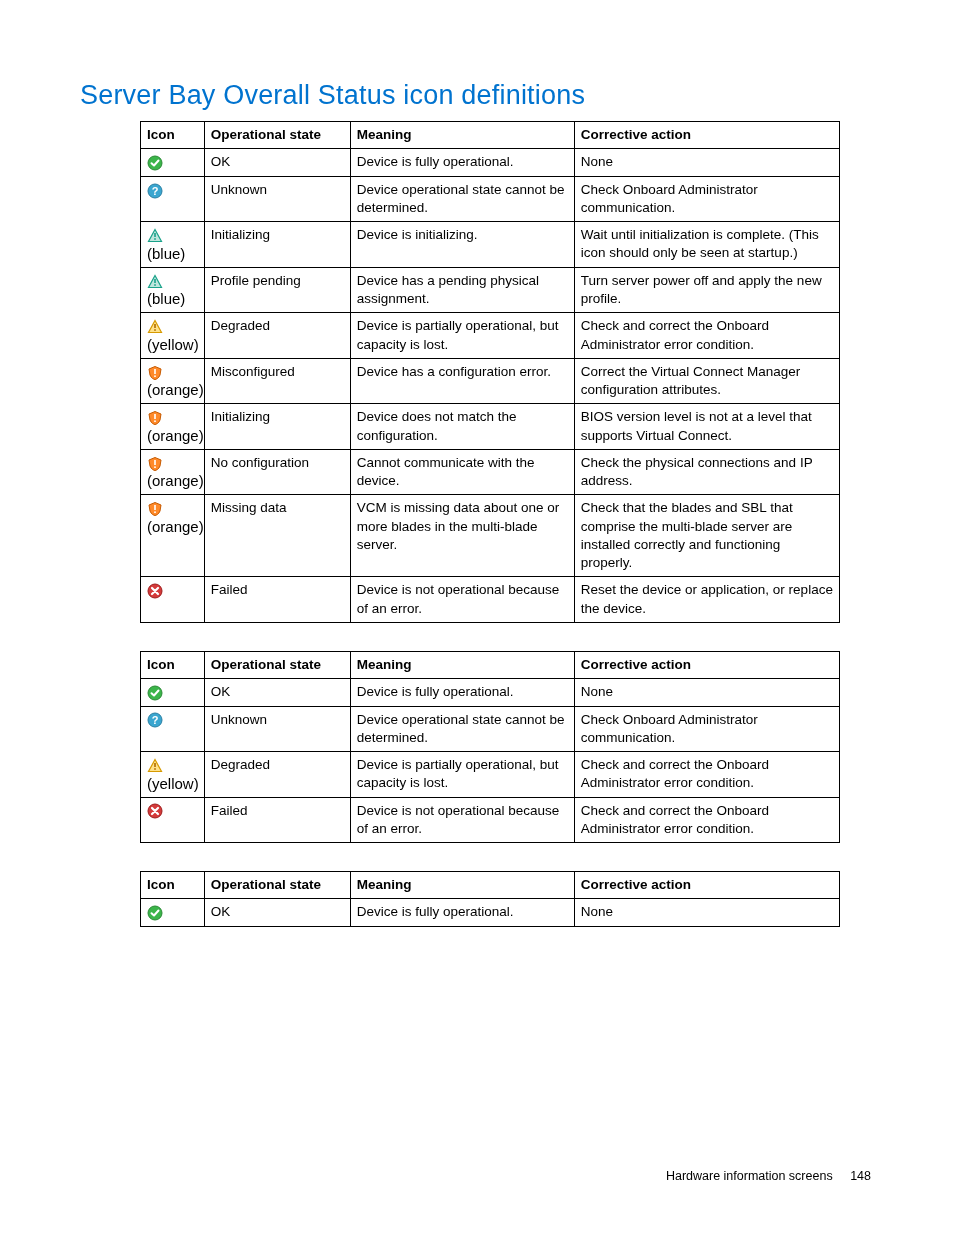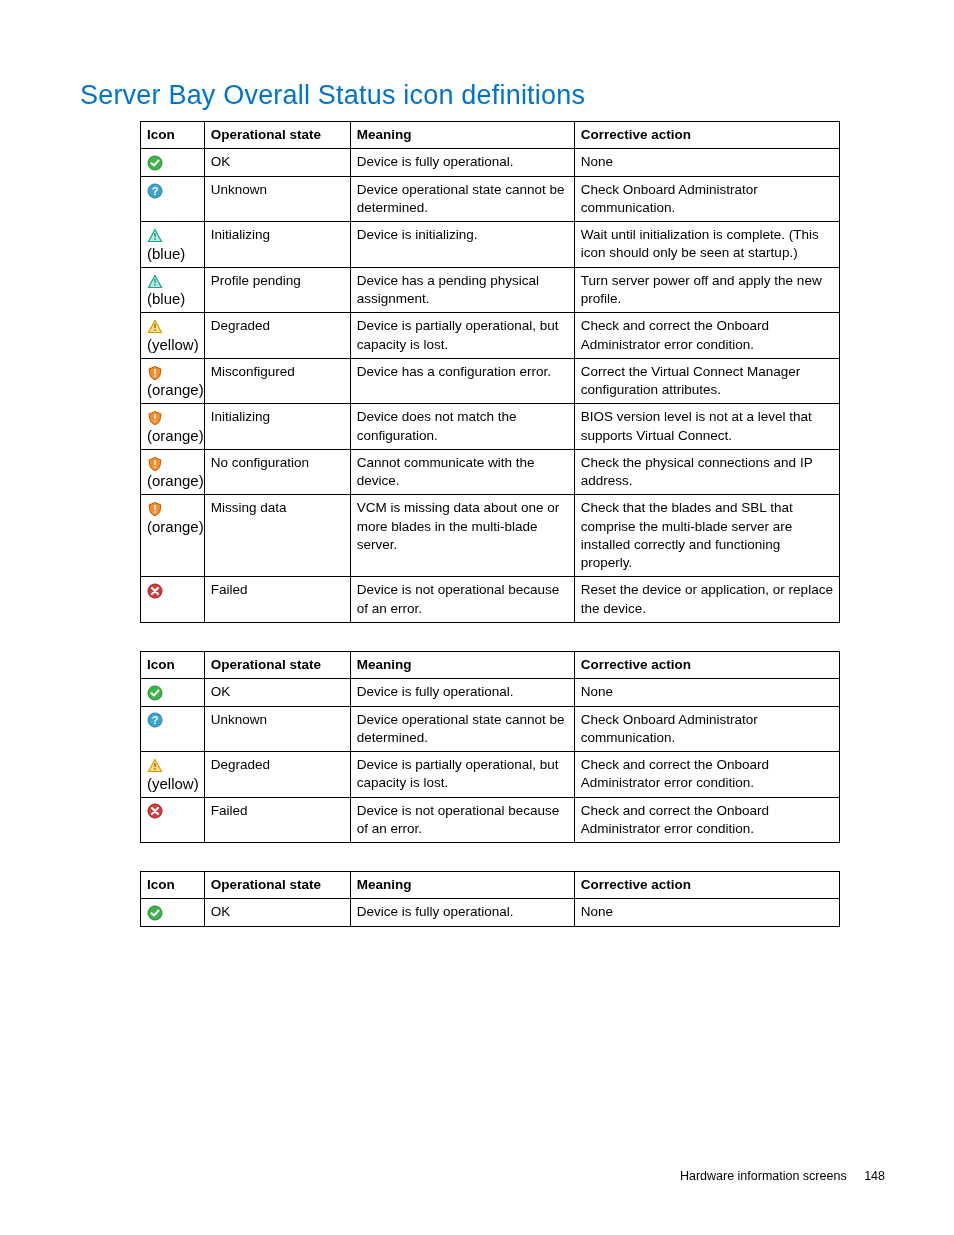--- a/index.html
+++ b/index.html
@@ -47,21 +47,21 @@
   col.c-icon { width: 62px; }
   col.c-state { width: 142px; }
   col.c-meaning { width: 218px; }
   col.c-action { width: 258px; }
   .icon-cell { text-align: left; }
   .icon-cell .icon { display: inline-block; vertical-align: middle; }
   .icon-note { font-size: 15px; line-height: 1.2; }
   .footer {
     position: absolute;
     bottom: 52px;
-    right: 69px;
+    right: 83px;
     font-size: 12.5px;
     font-weight: 300;
   }
   .footer .pg { margin-left: 14px; }
   svg.icon { width: 16px; height: 16px; display: block; }
 </style>
 </head>
 <body>
 <div class="page">
 

